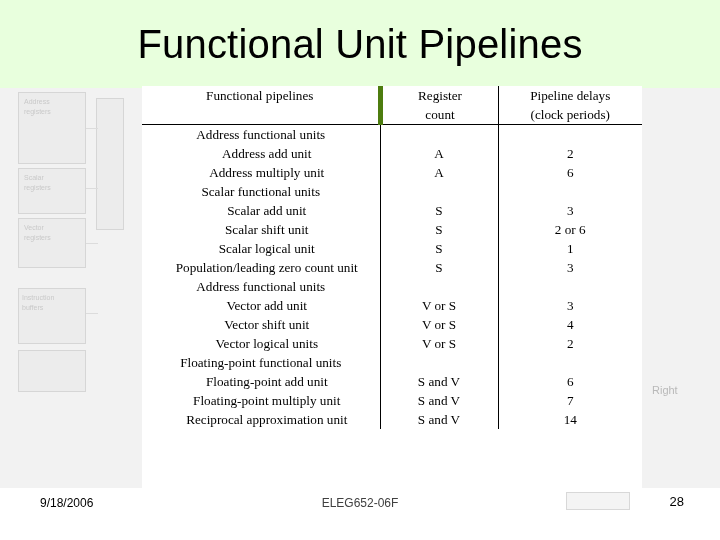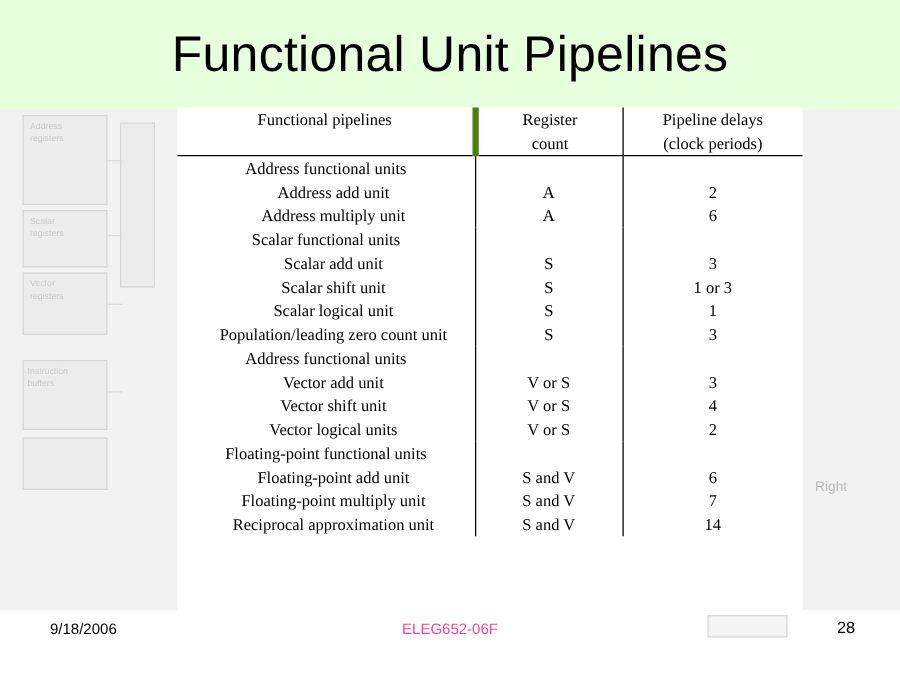--- a/index.html
+++ b/index.html
@@ -144,21 +144,21 @@
     color: #000000;
   }
   .footer-center {
     position: absolute;
     left: 0;
     top: 496px;
     width: 720px;
     text-align: center;
     font-family: "Liberation Sans", sans-serif;
     font-size: 12px;
-    color: #ec4899;
+    color: #404040;
   }
   .footer-page {
     position: absolute;
     right: 36px;
     top: 494px;
     font-family: "Liberation Sans", sans-serif;
     font-size: 13px;
     color: #000000;
   }
   .footer-box {
@@ -268,21 +268,21 @@
           <td class="grp val-b val-center">
             <div class="spacer-line"></div>
             <div class="line">S</div>
             <div class="line">S</div>
             <div class="line">S</div>
             <div class="line">S</div>
           </td>
           <td class="grp val-c">
             <div class="spacer-line"></div>
             <div class="line">3</div>
-            <div class="line">1 or 3</div>
+            <div class="line">2 or 6</div>
             <div class="line">1</div>
             <div class="line">3</div>
           </td>
         </tr>
 
         <tr>
           <td class="grp">
             <div class="line grp-name">Address functional units</div>
             <div class="line sub">Vector add unit</div>
             <div class="line sub">Vector shift unit</div>

